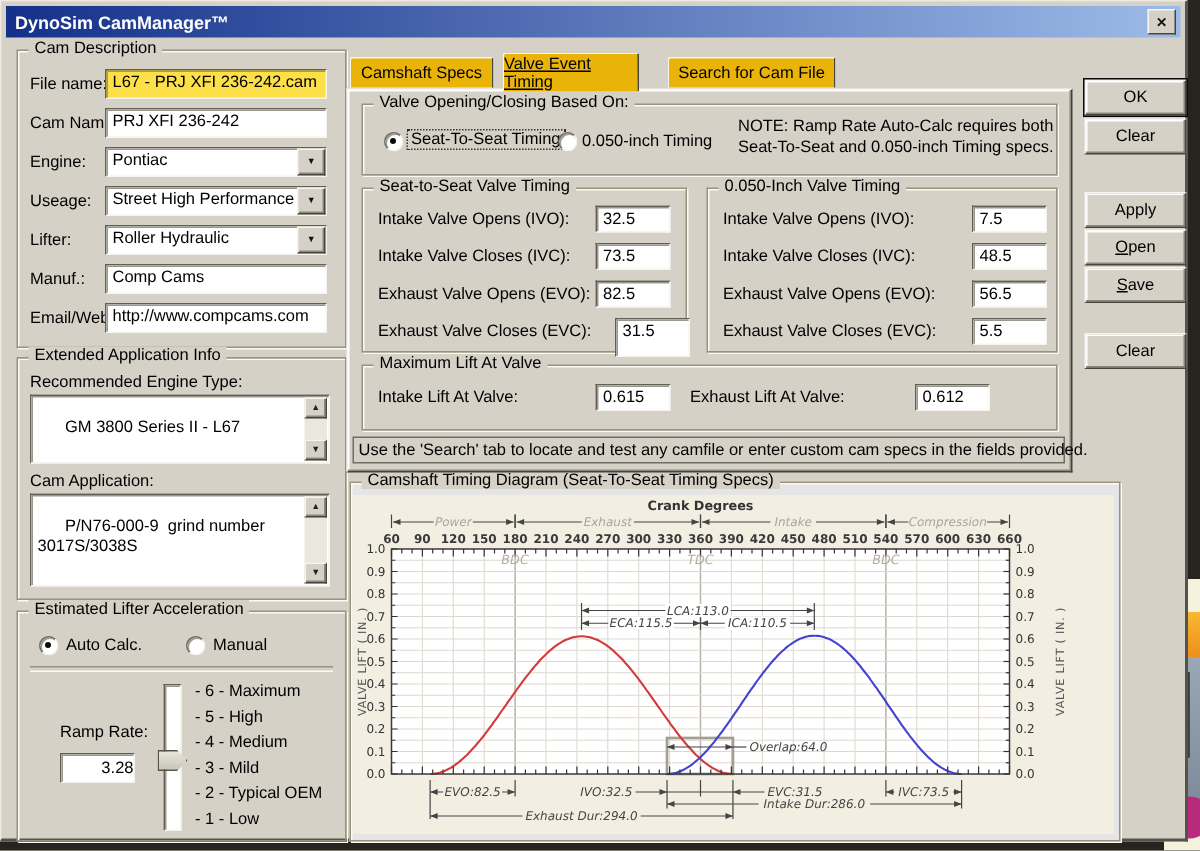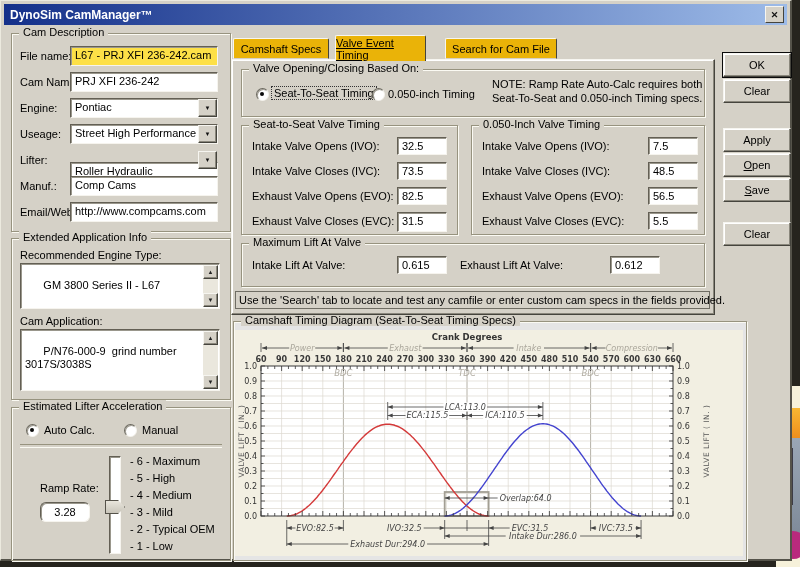--- a/index.html
+++ b/index.html
@@ -95,21 +95,21 @@
     </div>
 
     <span class="lbl" style="left:8px;top:94px;">Useage:</span>
     <div class="ddwrap" style="left:58px;top:90px;width:148px;height:20px;">
       <div class="tb" style="left:0;top:0;width:148px;height:20px;">Street High Performance</div>
       <span class="dd-btn">▼</span>
     </div>
 
     <span class="lbl" style="left:8px;top:120px;">Lifter:</span>
     <div class="ddwrap" style="left:58px;top:116px;width:148px;height:20px;">
-      <div class="tb" style="left:0;top:0;width:148px;height:20px;margin-top:12px;">Roller Hydraulic</div>
+      <div class="tb" style="left:0;top:0;width:148px;height:20px;">Roller Hydraulic</div>
       <span class="dd-btn">▼</span>
     </div>
 
     <span class="lbl" style="left:8px;top:146px;">Manuf.:</span>
     <div class="tb" style="left:58px;top:142px;width:148px;height:20px;">Comp Cams</div>
 
     <span class="lbl" style="left:8px;top:172px;">Email/Web:</span>
     <div class="tb" style="left:58px;top:168px;width:148px;height:20px;">http://www.compcams.com</div>
   </div>
 
@@ -140,21 +140,21 @@
     <span class="legend">Estimated Lifter Acceleration</span>
 
     <span class="rad on" style="left:14px;top:16px;"></span>
     <span class="lbl" style="left:32px;top:16px;">Auto Calc.</span>
     <span class="rad" style="left:112px;top:16px;"></span>
     <span class="lbl" style="left:130px;top:16px;">Manual</span>
 
     <div class="sep" style="left:8px;top:36px;width:202px;"></div>
 
     <span class="lbl" style="left:28px;top:74px;">Ramp Rate:</span>
-    <div class="tb" style="left:28px;top:94px;width:50px;height:20px;text-align:center;padding-left:0;padding-top:3px;border-radius:6px;">3.28</div>
+    <div class="tb" style="left:28px;top:94px;width:50px;height:20px;text-align:right;padding-left:0;padding-top:3px;">3.28</div>
 
     <div class="slider-track" style="left:97px;top:48px;height:96px;"></div>
     <div class="slider-thumb" style="left:93px;top:92px;"></div>
 
     <span class="lbl" style="left:118px;top:47px;">-  6  -  Maximum</span>
     <span class="lbl" style="left:118px;top:64px;">-  5  -  High</span>
     <span class="lbl" style="left:118px;top:81px;">-  4  -  Medium</span>
     <span class="lbl" style="left:118px;top:98px;">-  3  -  Mild</span>
     <span class="lbl" style="left:118px;top:115px;">-  2  -  Typical OEM</span>
     <span class="lbl" style="left:118px;top:132px;">-  1  -  Low</span>
@@ -177,21 +177,21 @@
 
   <div class="group" style="left:240px;top:124px;width:215px;height:108px;z-index:4;">
     <span class="legend">Seat-to-Seat Valve Timing</span>
     <span class="lbl" style="left:10px;top:14px;">Intake Valve Opens (IVO):</span>
     <div class="tb" style="left:155px;top:11px;width:50px;height:18px;">32.5</div>
     <span class="lbl" style="left:10px;top:39px;">Intake Valve Closes (IVC):</span>
     <div class="tb" style="left:155px;top:36px;width:50px;height:18px;">73.5</div>
     <span class="lbl" style="left:10px;top:64px;">Exhaust Valve Opens (EVO):</span>
     <div class="tb" style="left:155px;top:61px;width:50px;height:18px;">82.5</div>
     <span class="lbl" style="left:10px;top:89px;">Exhaust Valve Closes (EVC):</span>
-    <div class="tb" style="left:155px;top:86px;width:50px;height:20px;">31.5</div>
+    <div class="tb" style="left:168px;top:86px;width:50px;height:26px;">31.5</div>
   </div>
 
   <div class="group" style="left:470px;top:124px;width:232px;height:108px;z-index:4;">
     <span class="legend">0.050-Inch Valve Timing</span>
     <span class="lbl" style="left:10px;top:14px;">Intake Valve Opens (IVO):</span>
     <div class="tb" style="left:176px;top:11px;width:50px;height:18px;">7.5</div>
     <span class="lbl" style="left:10px;top:39px;">Intake Valve Closes (IVC):</span>
     <div class="tb" style="left:176px;top:36px;width:50px;height:18px;">48.5</div>
     <span class="lbl" style="left:10px;top:64px;">Exhaust Valve Opens (EVO):</span>
     <div class="tb" style="left:176px;top:61px;width:50px;height:18px;">56.5</div>

